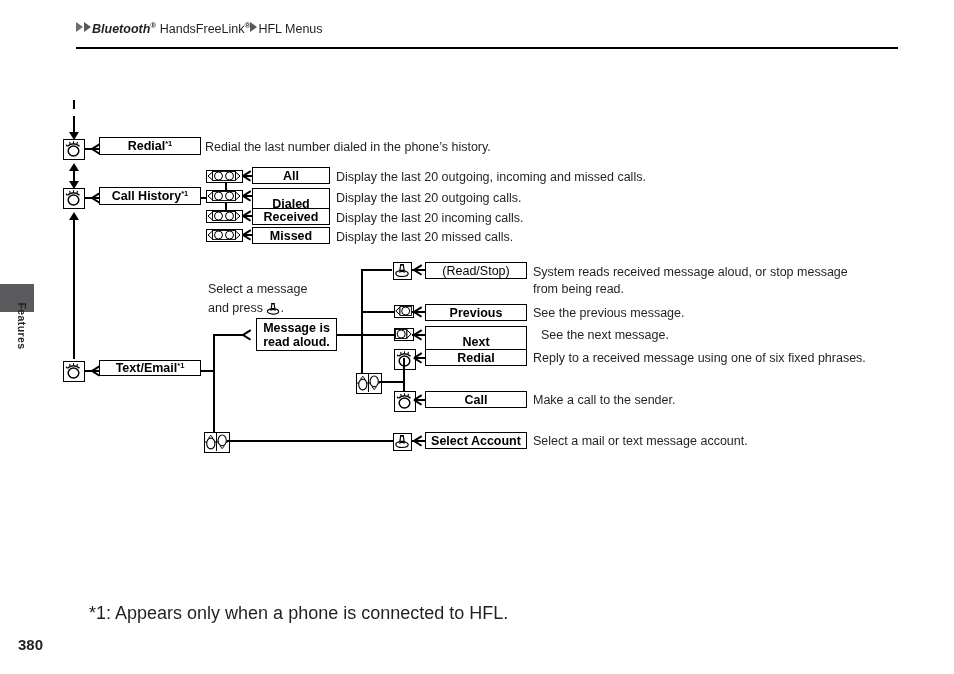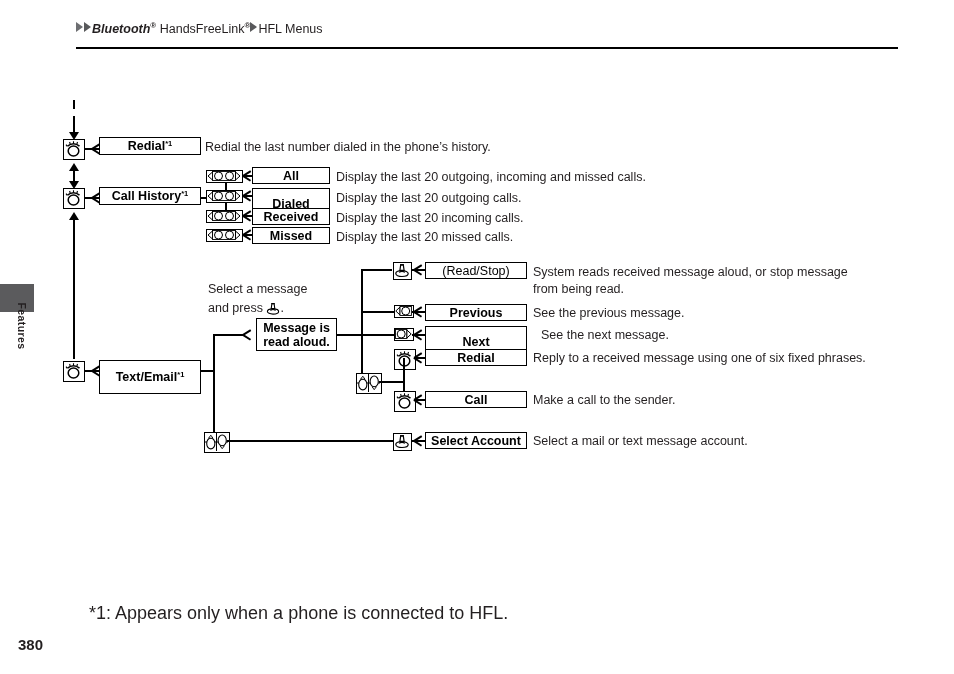--- a/index.html
+++ b/index.html
@@ -253,21 +253,21 @@
 
   <div class="ic ic-phone" style="left:63px;top:361px;">
     <svg width="19" height="18" viewBox="0 0 19 18">
       <ellipse cx="9.5" cy="11" rx="5.3" ry="5.0" fill="#fff" stroke="#000" stroke-width="1.5"></ellipse>
       <path d="M3.5 6.2 Q9.5 1.2 15.5 6.2" fill="none" stroke="#000" stroke-width="1.5"></path>
       <path d="M3.3 6.4 L2.0 4.6 M6.2 4.0 L5.6 2.0 M9.5 3.2 L9.5 1.2 M12.9 4.0 L13.5 2.0" stroke="#000" stroke-width="1.1" fill="none"></path>
     </svg>
   </div>
   <div class="hline" style="left:85px;top:370px;width:14px;"></div>
   <div class="arrowR" style="left:92px;top:365px;"></div>
-  <div class="node" style="left:99px;top:360px;width:102px;height:34px;">
+  <div class="node" style="left:99px;top:360px;width:102px;height:16px;">
     <span><span>Text/Email</span><span class="sup">*1</span></span>
   </div>
 
   <div class="hline" style="left:201px;top:370px;width:13px;"></div>
   <div class="vline" style="left:213px;top:334px;height:107px;"></div>
 
   <div class="note" style="left:208px;top:280px;">
     <div>Select a message</div>
     <div>
       <span>and press</span>

